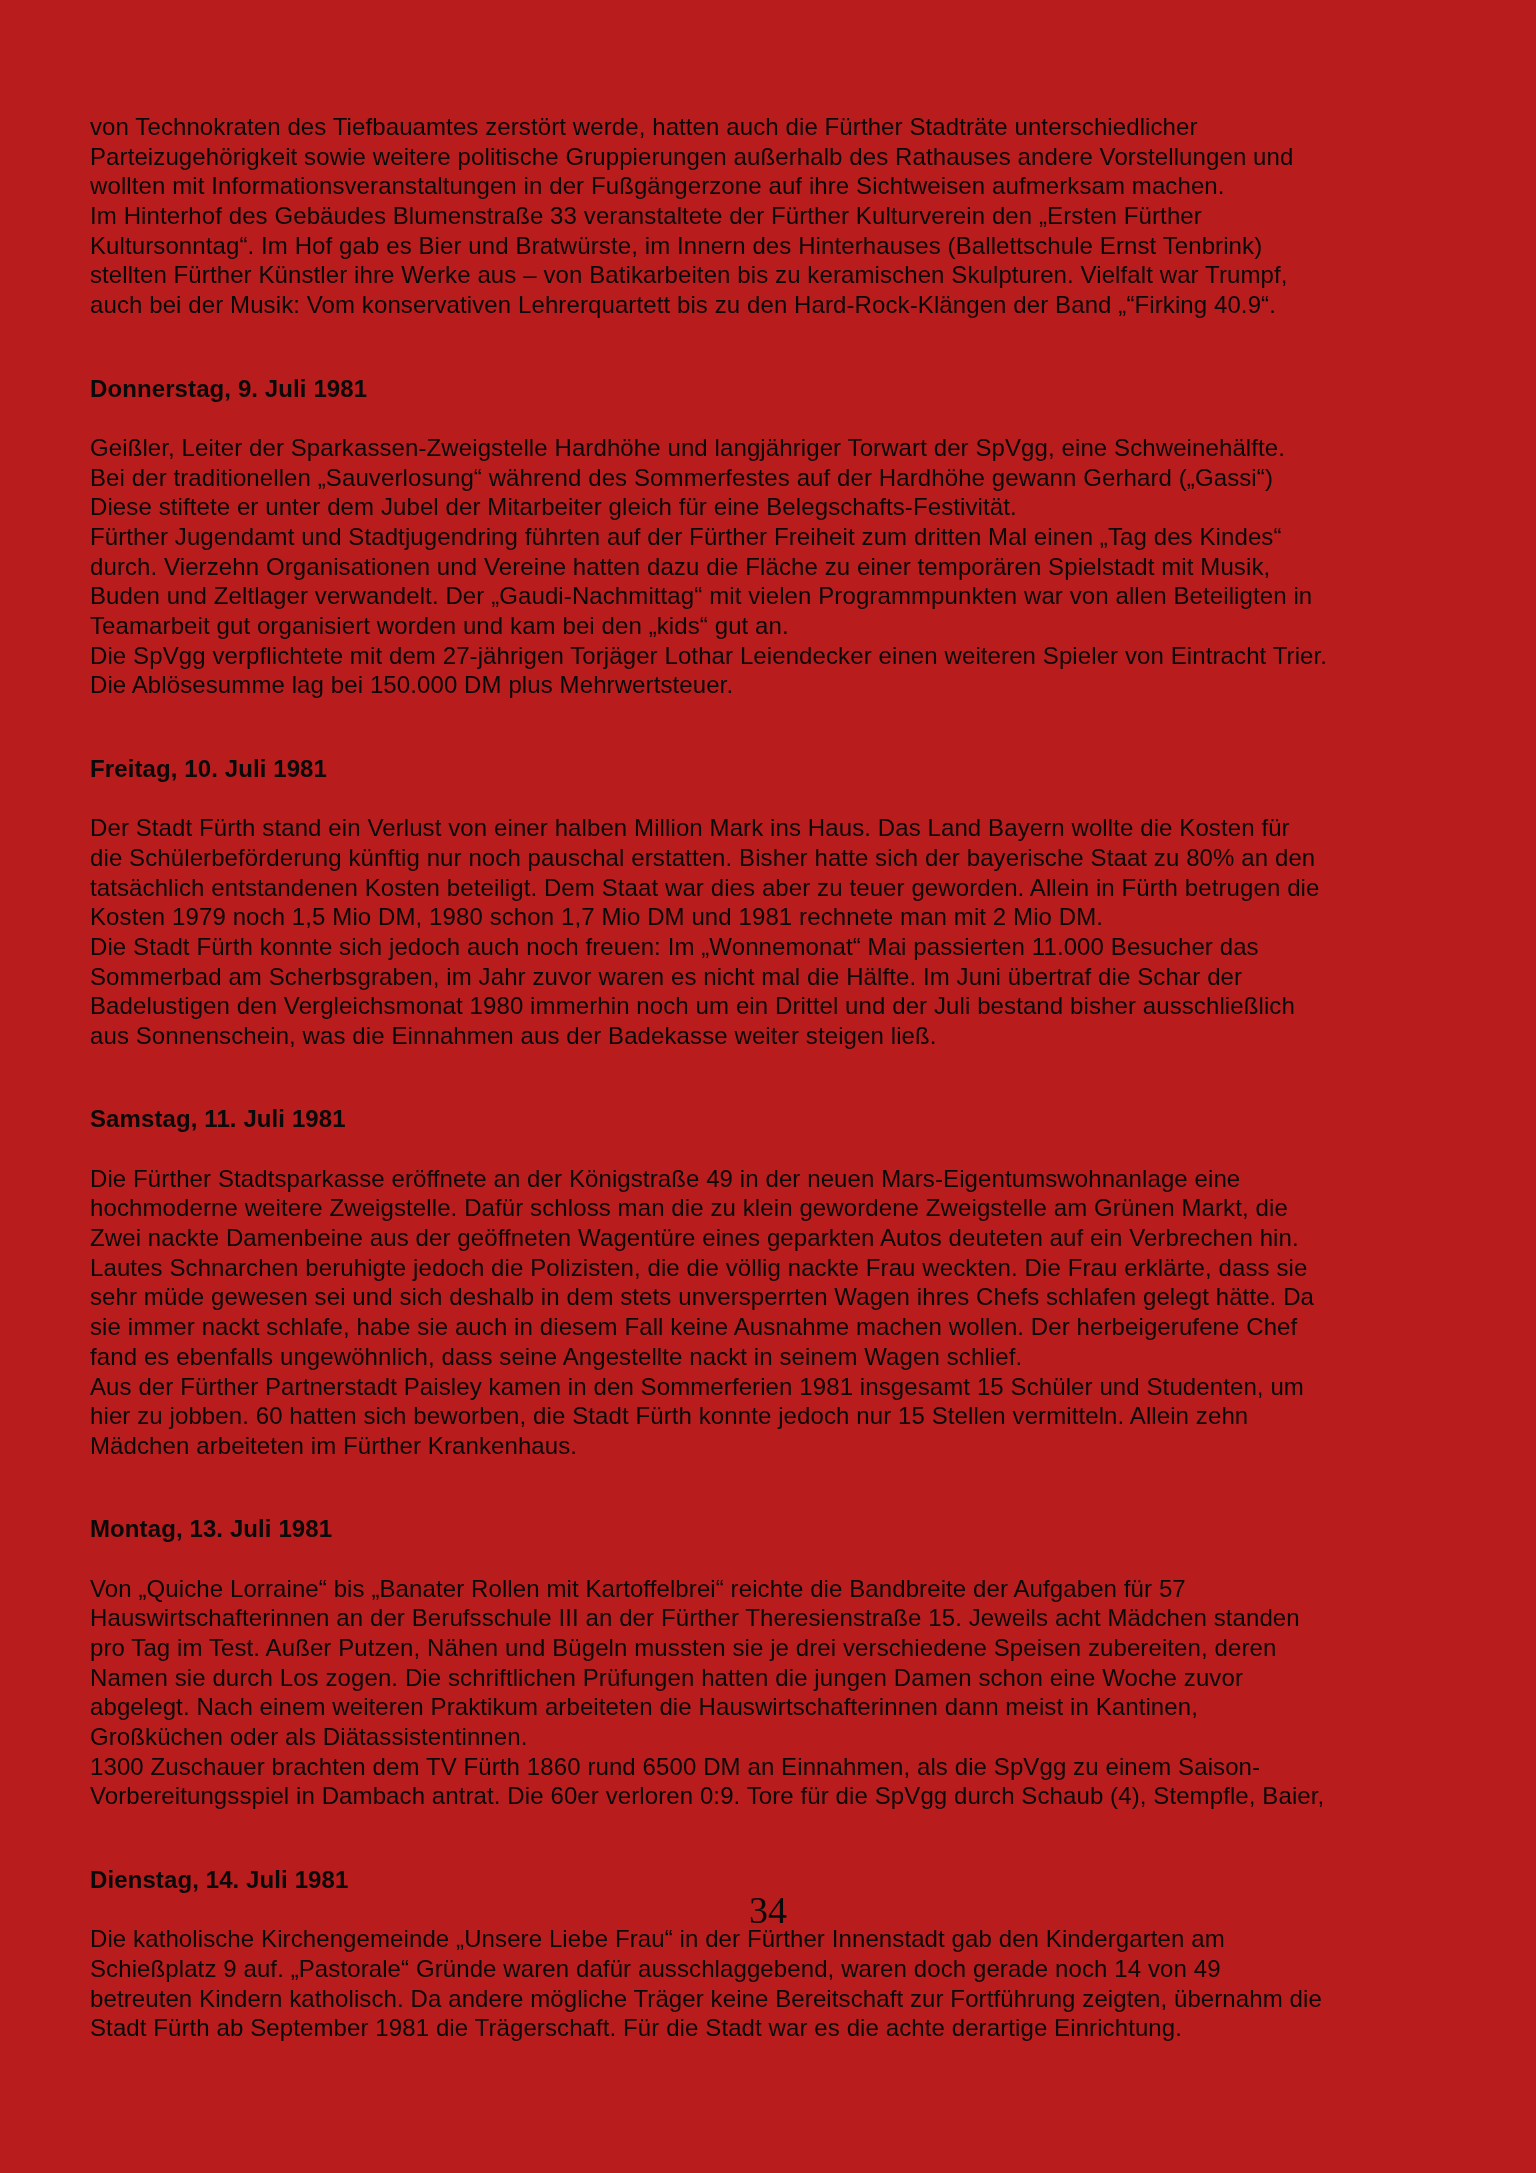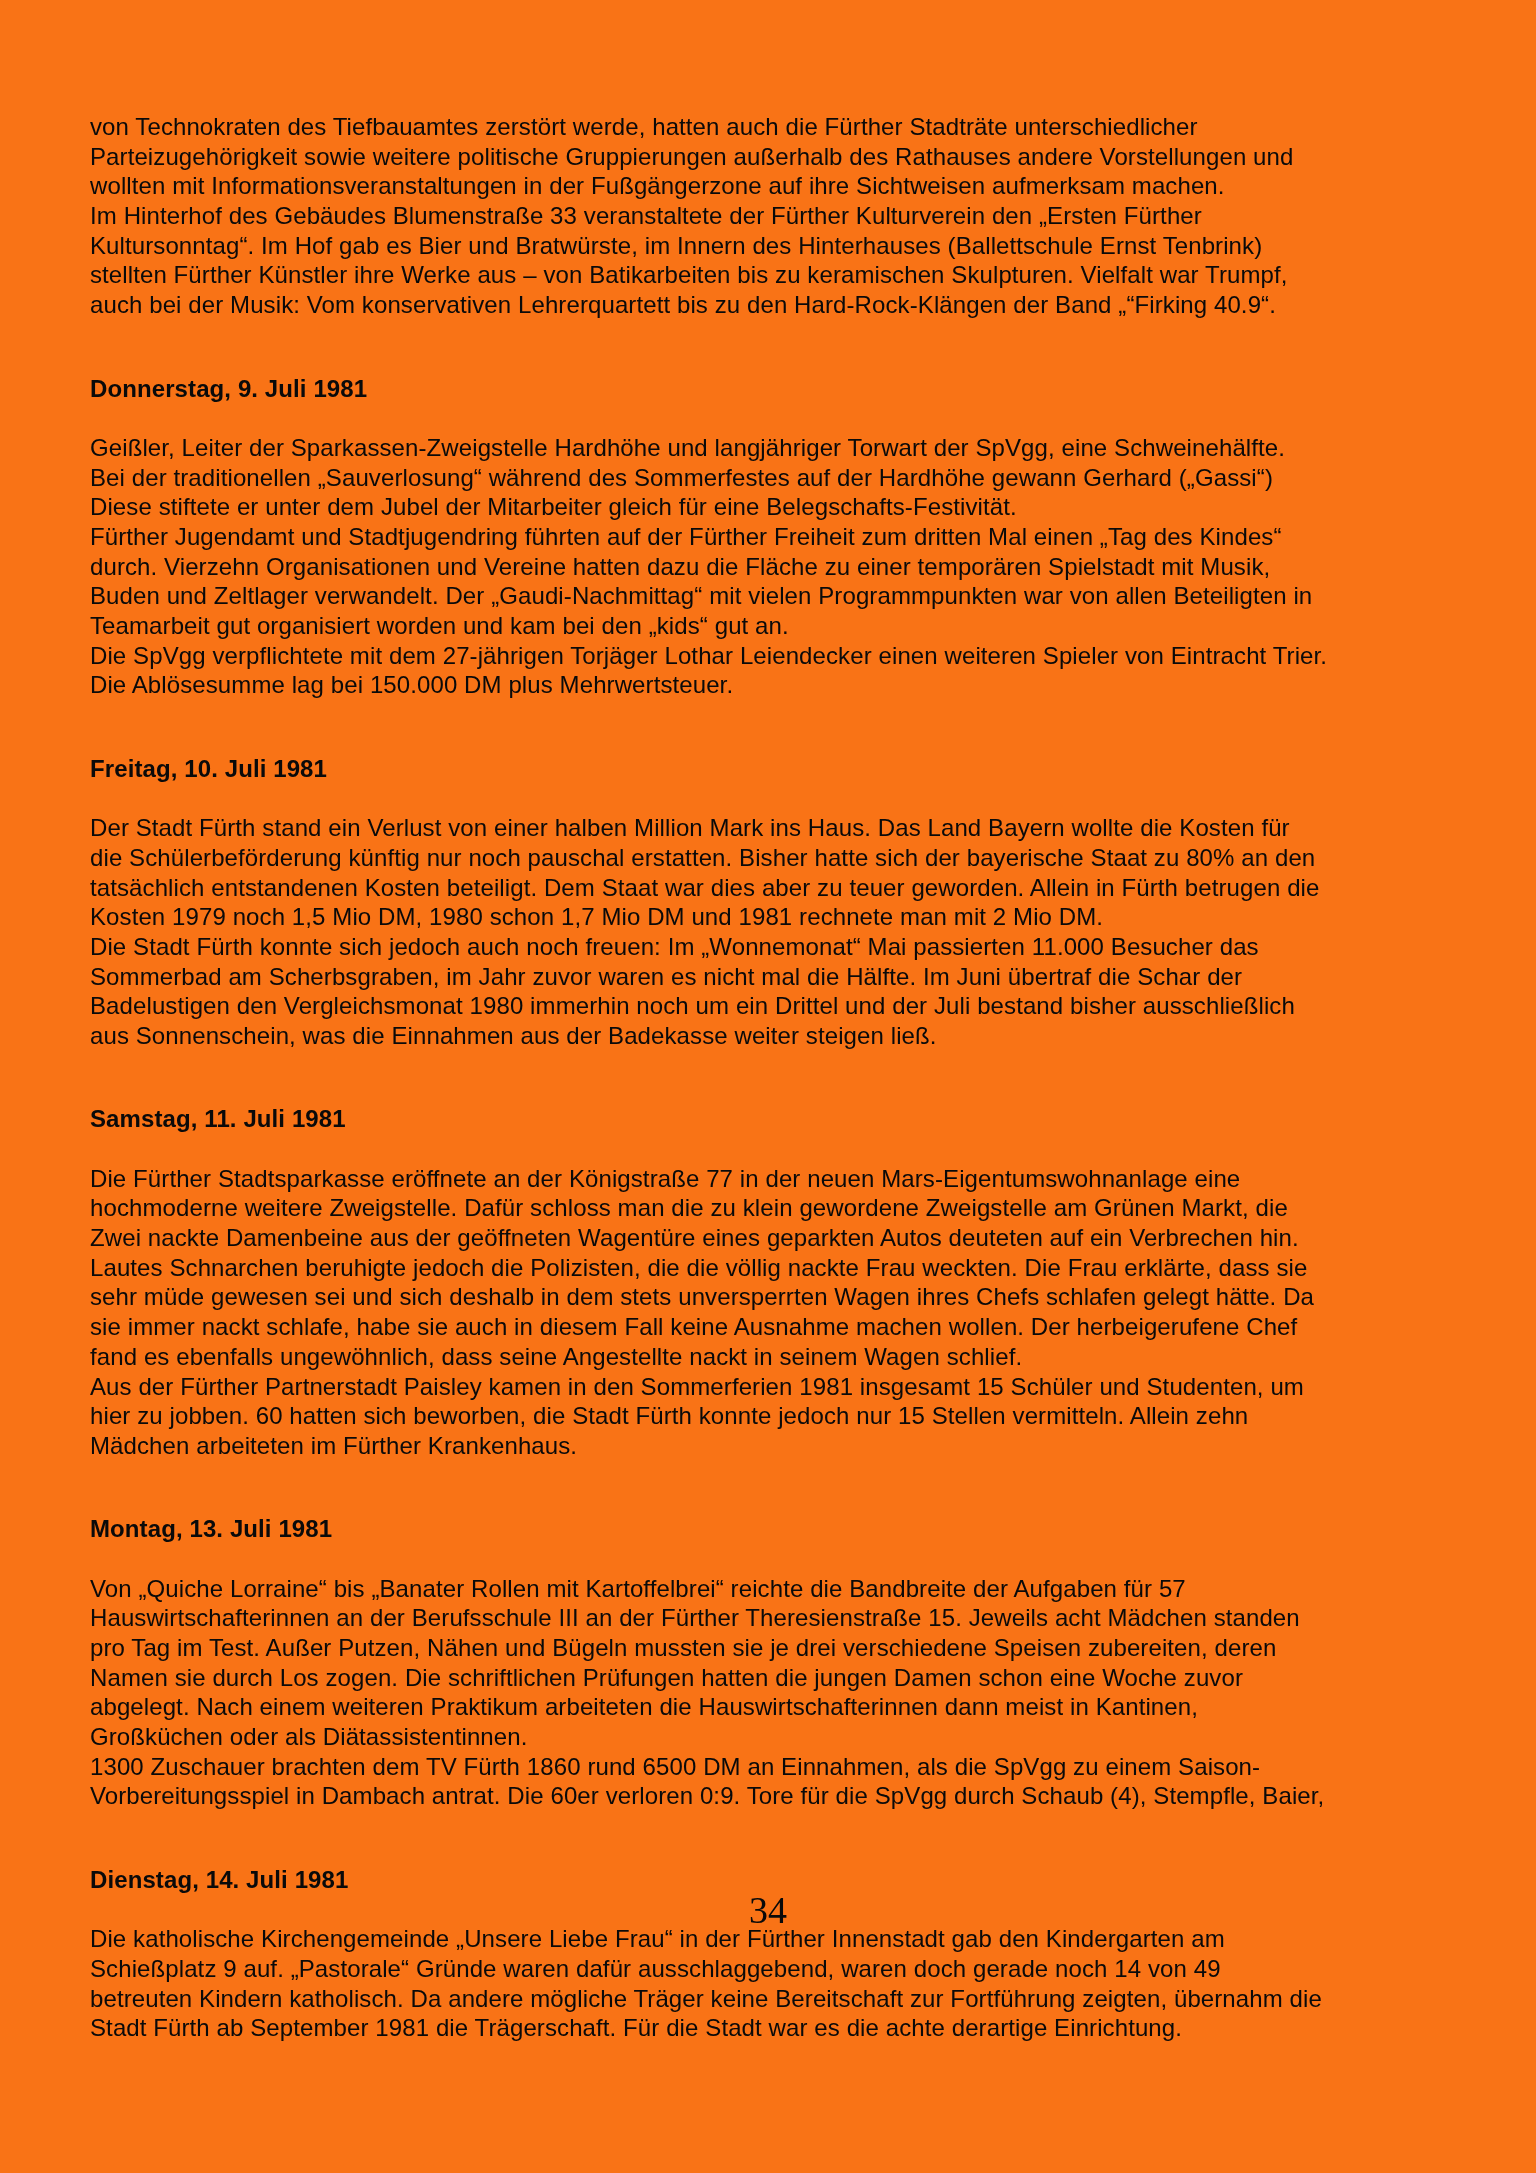--- a/index.html
+++ b/index.html
@@ -11,21 +11,21 @@
     width: 1536px;
     height: 2173px;
     position: relative;
     font-family: "Liberation Sans", sans-serif;
     color: #0a0a0a;
     overflow: hidden;
   }
   .page {
     position: absolute;
     inset: 0;
-    background: #f97316;
+    background: #b91c1c;
   }
   .content {
     position: absolute;
     left: 90px;
     top: 112px;
     width: 1390px;
   }
   .line {
     height: 29.7px;
     line-height: 29.7px;
@@ -83,21 +83,21 @@
       <div class="line">die Schülerbeförderung künftig nur noch pauschal erstatten. Bisher hatte sich der bayerische Staat zu 80% an den</div>
       <div class="line">tatsächlich entstandenen Kosten beteiligt. Dem Staat war dies aber zu teuer geworden. Allein in Fürth betrugen die</div>
       <div class="line">Kosten 1979 noch 1,5 Mio DM, 1980 schon 1,7 Mio DM und 1981 rechnete man mit 2 Mio DM.</div>
       <div class="line">Die Stadt Fürth konnte sich jedoch auch noch freuen: Im „Wonnemonat“ Mai passierten 11.000 Besucher das</div>
       <div class="line">Sommerbad am Scherbsgraben, im Jahr zuvor waren es nicht mal die Hälfte. Im Juni übertraf die Schar der</div>
       <div class="line">Badelustigen den Vergleichsmonat 1980 immerhin noch um ein Drittel und der Juli bestand bisher ausschließlich</div>
       <div class="line">aus Sonnenschein, was die Einnahmen aus der Badekasse weiter steigen ließ.</div>
       <div class="line blank"></div>
       <div class="line heading">Samstag, 11. Juli 1981</div>
       <div class="line blank"></div>
-      <div class="line">Die Fürther Stadtsparkasse eröffnete an der Königstraße 77 in der neuen Mars-Eigentumswohnanlage eine</div>
+      <div class="line">Die Fürther Stadtsparkasse eröffnete an der Königstraße 49 in der neuen Mars-Eigentumswohnanlage eine</div>
       <div class="line">hochmoderne weitere Zweigstelle. Dafür schloss man die zu klein gewordene Zweigstelle am Grünen Markt, die</div>
       <div class="line">Zwei nackte Damenbeine aus der geöffneten Wagentüre eines geparkten Autos deuteten auf ein Verbrechen hin.</div>
       <div class="line">Lautes Schnarchen beruhigte jedoch die Polizisten, die die völlig nackte Frau weckten. Die Frau erklärte, dass sie</div>
       <div class="line">sehr müde gewesen sei und sich deshalb in dem stets unversperrten Wagen ihres Chefs schlafen gelegt hätte. Da</div>
       <div class="line">sie immer nackt schlafe, habe sie auch in diesem Fall keine Ausnahme machen wollen. Der herbeigerufene Chef</div>
       <div class="line">fand es ebenfalls ungewöhnlich, dass seine Angestellte nackt in seinem Wagen schlief.</div>
       <div class="line">Aus der Fürther Partnerstadt Paisley kamen in den Sommerferien 1981 insgesamt 15 Schüler und Studenten, um</div>
       <div class="line">hier zu jobben. 60 hatten sich beworben, die Stadt Fürth konnte jedoch nur 15 Stellen vermitteln. Allein zehn</div>
       <div class="line">Mädchen arbeiteten im Fürther Krankenhaus.</div>
       <div class="line blank"></div>

